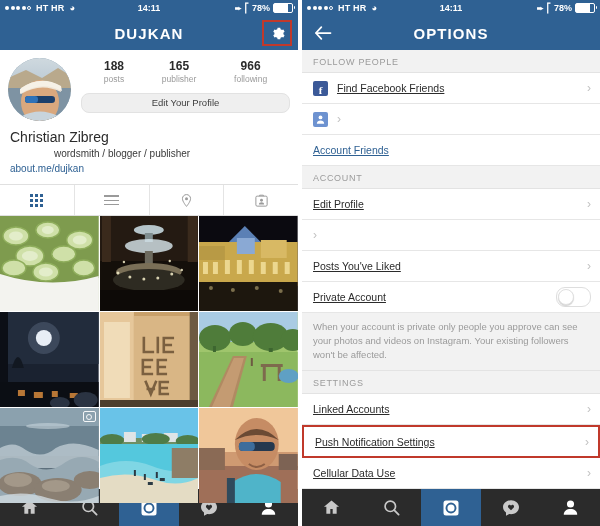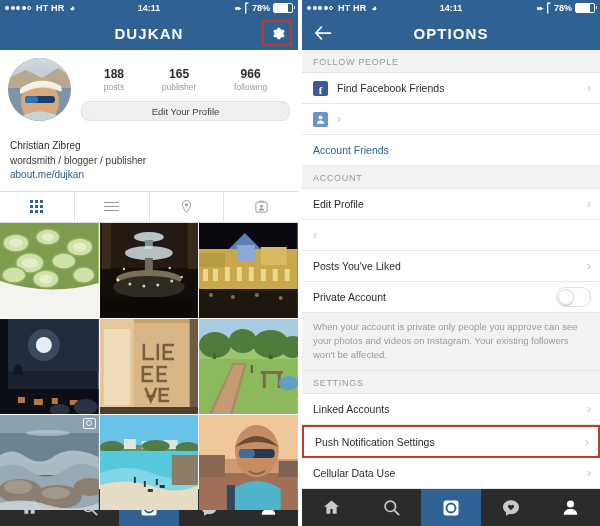--- a/index.html
+++ b/index.html
@@ -107,40 +107,40 @@
     flex: none;
   }
   .avatar {
     width: 63px; height: 63px; border-radius: 50%;
     flex: none;
     overflow: hidden;
     position: relative;
     background: #8fa5b5;
   }
   .avatar svg { display: block; }
-  .profile-right { flex: 1; margin-left: 10px; display: flex; flex-direction: column; justify-content: flex-end; }
+  .profile-right { flex: 1; margin-left: 10px; display: flex; flex-direction: column; }
   .stats { display: flex; justify-content: space-around; padding: 2px 4px 0 4px; }
   .stat { text-align: center; }
   .stat-num { font-size: 12px; font-weight: bold; color: #2b2b2b; line-height: 1.15; }
   .stat-lbl { font-size: 8.5px; color: #9a9a9a; line-height: 1.3; }
   .edit-btn {
     margin-top: 8px;
     height: 18px;
     background: #efefef;
     border: 1px solid #e2e2e2;
     border-radius: 8px;
     display: flex; align-items: center; justify-content: center;
     font-size: 9.5px; color: #3d3d3d;
   }
   .bio {
     padding: 2px 10px 8px 10px;
     flex: none;
   }
-  .bio-name { font-size: 10px; color: #2b2b2b; line-height: 1.45; margin-top: 12px; }
-  .bio-desc { font-size: 10px; color: #3a3a3a; line-height: 1.45; }
+  .bio-name { font-size: 14px; color: #2b2b2b; line-height: 1.45; }
+  .bio-desc { font-size: 10px; color: #3a3a3a; line-height: 1.45; margin-left: 44px; }
   .bio-link { font-size: 10px; color: #2f6193; line-height: 1.45; }
 
   
   .seg-tabs {
     height: 30px;
     border-top: 1px solid #e0e0e0;
     border-bottom: 1px solid #e0e0e0;
     display: flex;
     align-items: stretch;
     background: #ffffff;
@@ -210,21 +210,21 @@
     border-bottom: 1px solid #e6e6e6;
     box-sizing: border-box;
     background: #ffffff;
     position: relative;
   }
   .srow.highlight {
     border: 2px solid #c0392b;
     height: 33px;
   }
   .srow-ico { width: 15px; height: 15px; flex: none; margin-right: 9px; }
-  .srow-lbl { font-size: 10.5px; color: #2b2b2b; flex: 1; }
+  .srow-lbl { font-size: 10.5px; color: #2b2b2b; flex: 1; text-decoration: underline; }
   .srow-lbl.linkish { color: #2f6193; }
   .chev { color: #c2c2c2; font-size: 12px; font-weight: normal; line-height: 1; }
   .fb-ico {
     width: 15px; height: 15px; background: #3b5998; border-radius: 2px;
     color: #ffffff; font-weight: bold; font-size: 11px;
     display: flex; align-items: flex-end; justify-content: center;
     font-family: "Liberation Serif", serif;
     line-height: 1;
     box-sizing: border-box;
   }

